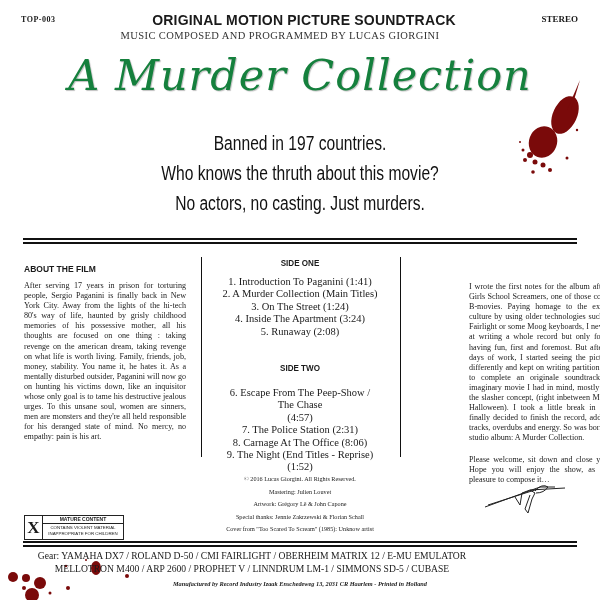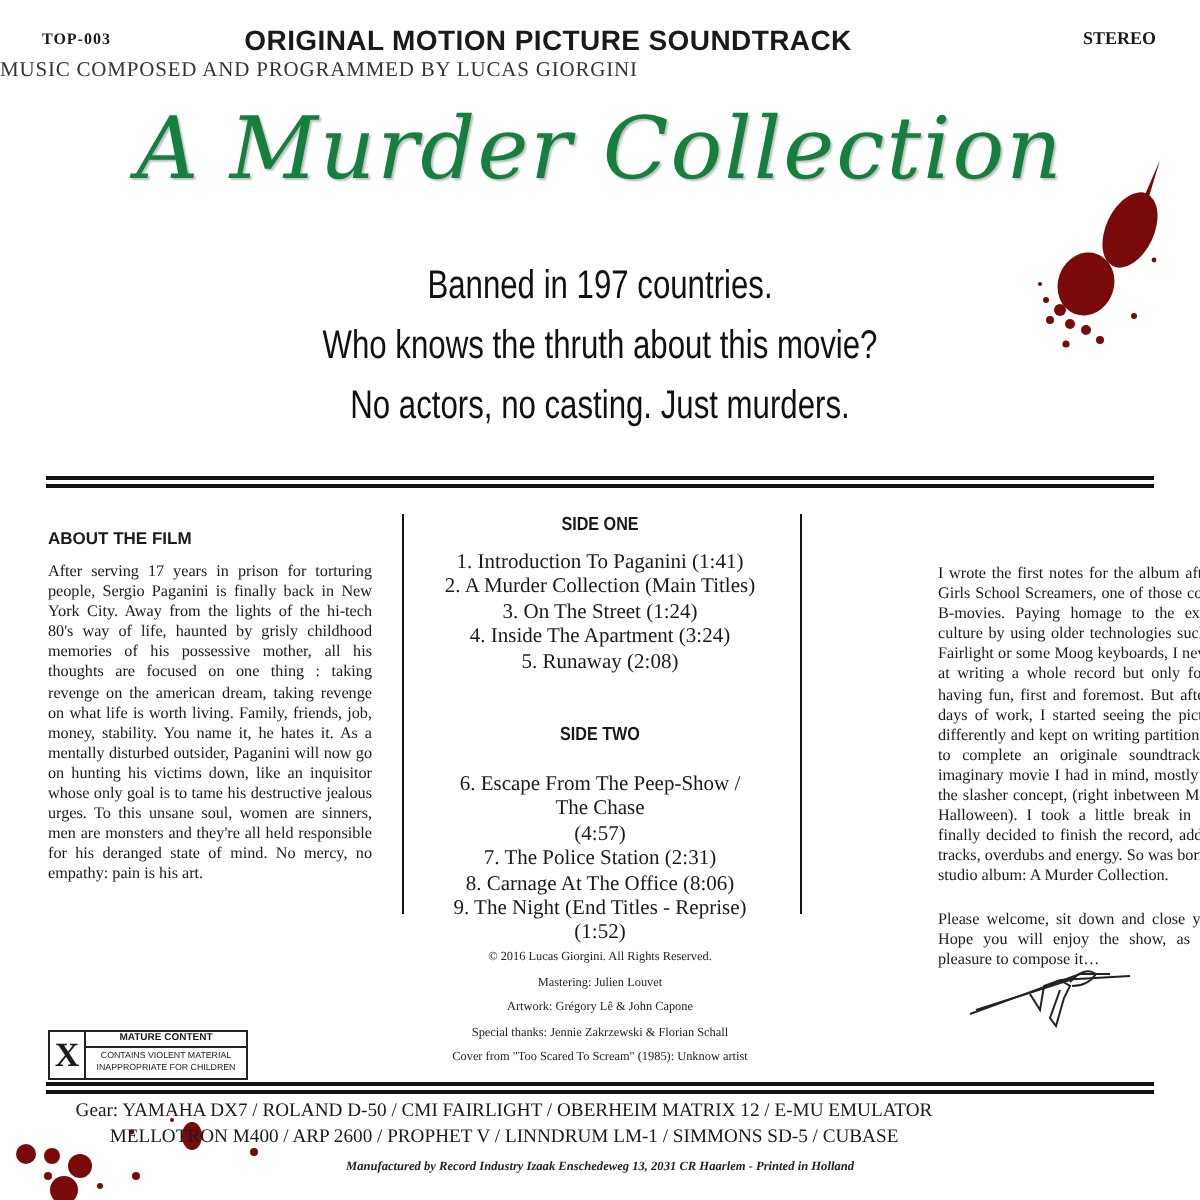--- a/index.html
+++ b/index.html
@@ -4,22 +4,22 @@
 <style>
   html, body { margin: 0; padding: 0; }
   body {
     width: 600px; height: 600px; overflow: hidden; position: relative;
     background: #ffffff; color: #1a1a1a;
     font-family: "Liberation Serif", serif;
   }
   .abs { position: absolute; }
   .catalog { left: 21px; top: 15px; font-size: 8px; font-weight: bold; letter-spacing: 0.5px; font-family: "Liberation Serif", serif; }
   .stereo { right: 22px; top: 14px; font-size: 9px; font-weight: bold; font-family: "Liberation Serif", serif; }
-  .ost-title { left: 0; width: 548px; top: 12px; text-align: center; font-family: "Liberation Sans", sans-serif; font-weight: bold; font-size: 14px; letter-spacing: 0.2px; }
-  .composer { left: 0; width: 560px; top: 30px; text-align: left; font-size: 10.5px; letter-spacing: 0.4px; text-transform: uppercase; color: #333; }
+  .ost-title { left: 0; width: 548px; top: 12px; text-align: center; font-family: "Liberation Sans", sans-serif; font-weight: bold; font-size: 14px; letter-spacing: 0.2px; padding-left: 30px; }
+  .composer { left: 0; width: 560px; top: 30px; text-align: center; font-size: 10.5px; letter-spacing: 0.4px; text-transform: uppercase; color: #333; }
   .album-title { left: 0; width: 600px; top: 50px; text-align: center; font-family: "DejaVu Serif", serif; font-style: italic; font-size: 43px; color: #15803d; letter-spacing: 1px; text-shadow: 1px 1px 1px rgba(0,0,0,0.25); }
   .tagline { left: 0; width: 600px; top: 128px; text-align: center; font-family: "Liberation Sans Narrow", "Liberation Sans", sans-serif; font-stretch: condensed; font-size: 20px; line-height: 30px; color: #111; transform: scaleX(0.78); transform-origin: 300px 0; }
   .tagline div { font-weight: normal; }
   .dbl-line { left: 23px; width: 554px; height: 6px; border-top: 2px solid #111; border-bottom: 2px solid #111; box-sizing: border-box; }
   .vline { width: 0; border-left: 1.5px solid #111; }
   .about-head { left: 24px; top: 264px; font-family: "Liberation Sans", sans-serif; font-weight: bold; font-size: 8.5px; }
   .about-body { left: 24px; top: 281px; width: 162px; font-size: 8.1px; line-height: 10.1px; text-align: justify; }
   .side-head { left: 200px; width: 200px; text-align: center; font-family: "Liberation Sans", sans-serif; font-weight: bold; font-size: 9.5px; transform: scaleX(0.85); }
   .tracks { left: 200px; width: 200px; text-align: center; font-weight: normal; font-size: 10.5px; line-height: 12.4px; }
   .credits { left: 200px; width: 200px; text-align: center; font-size: 6.2px; line-height: 12.6px; color: #222; }

